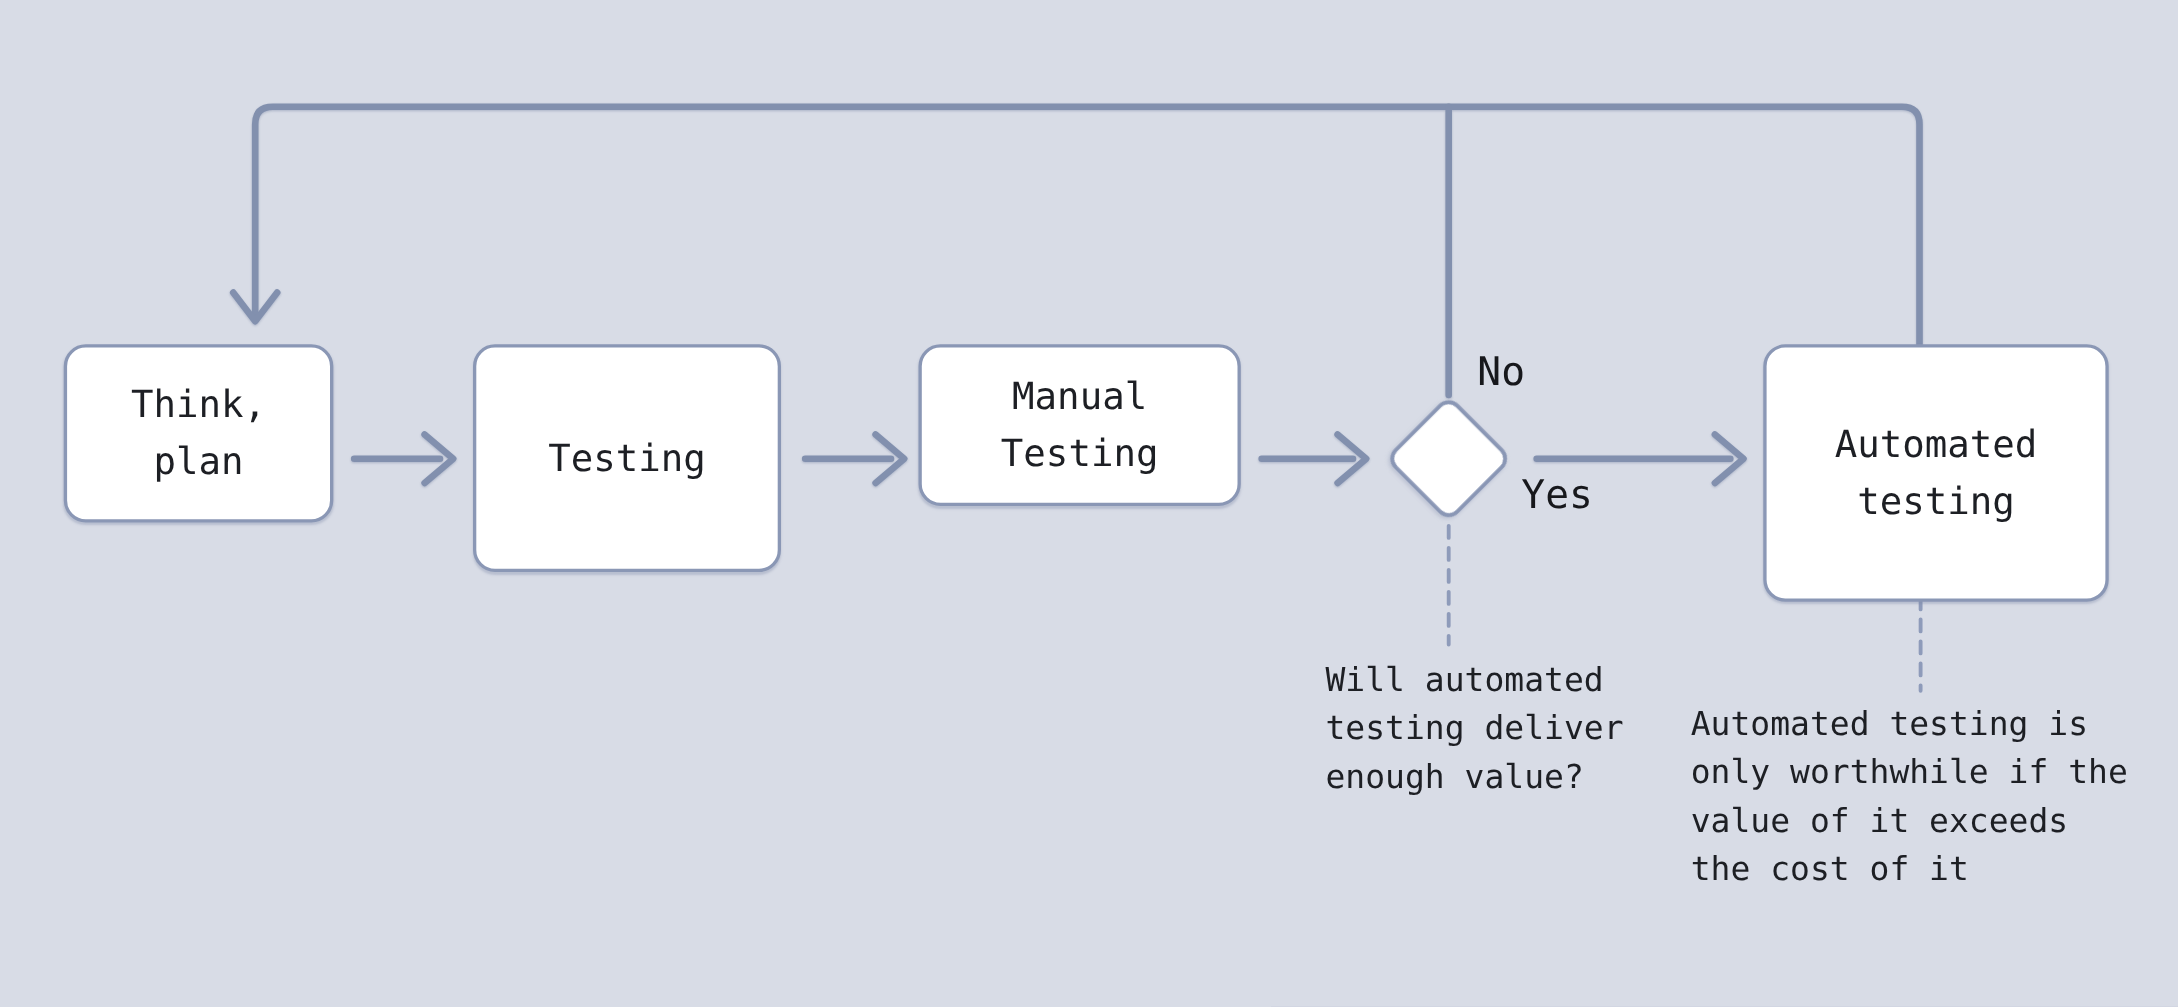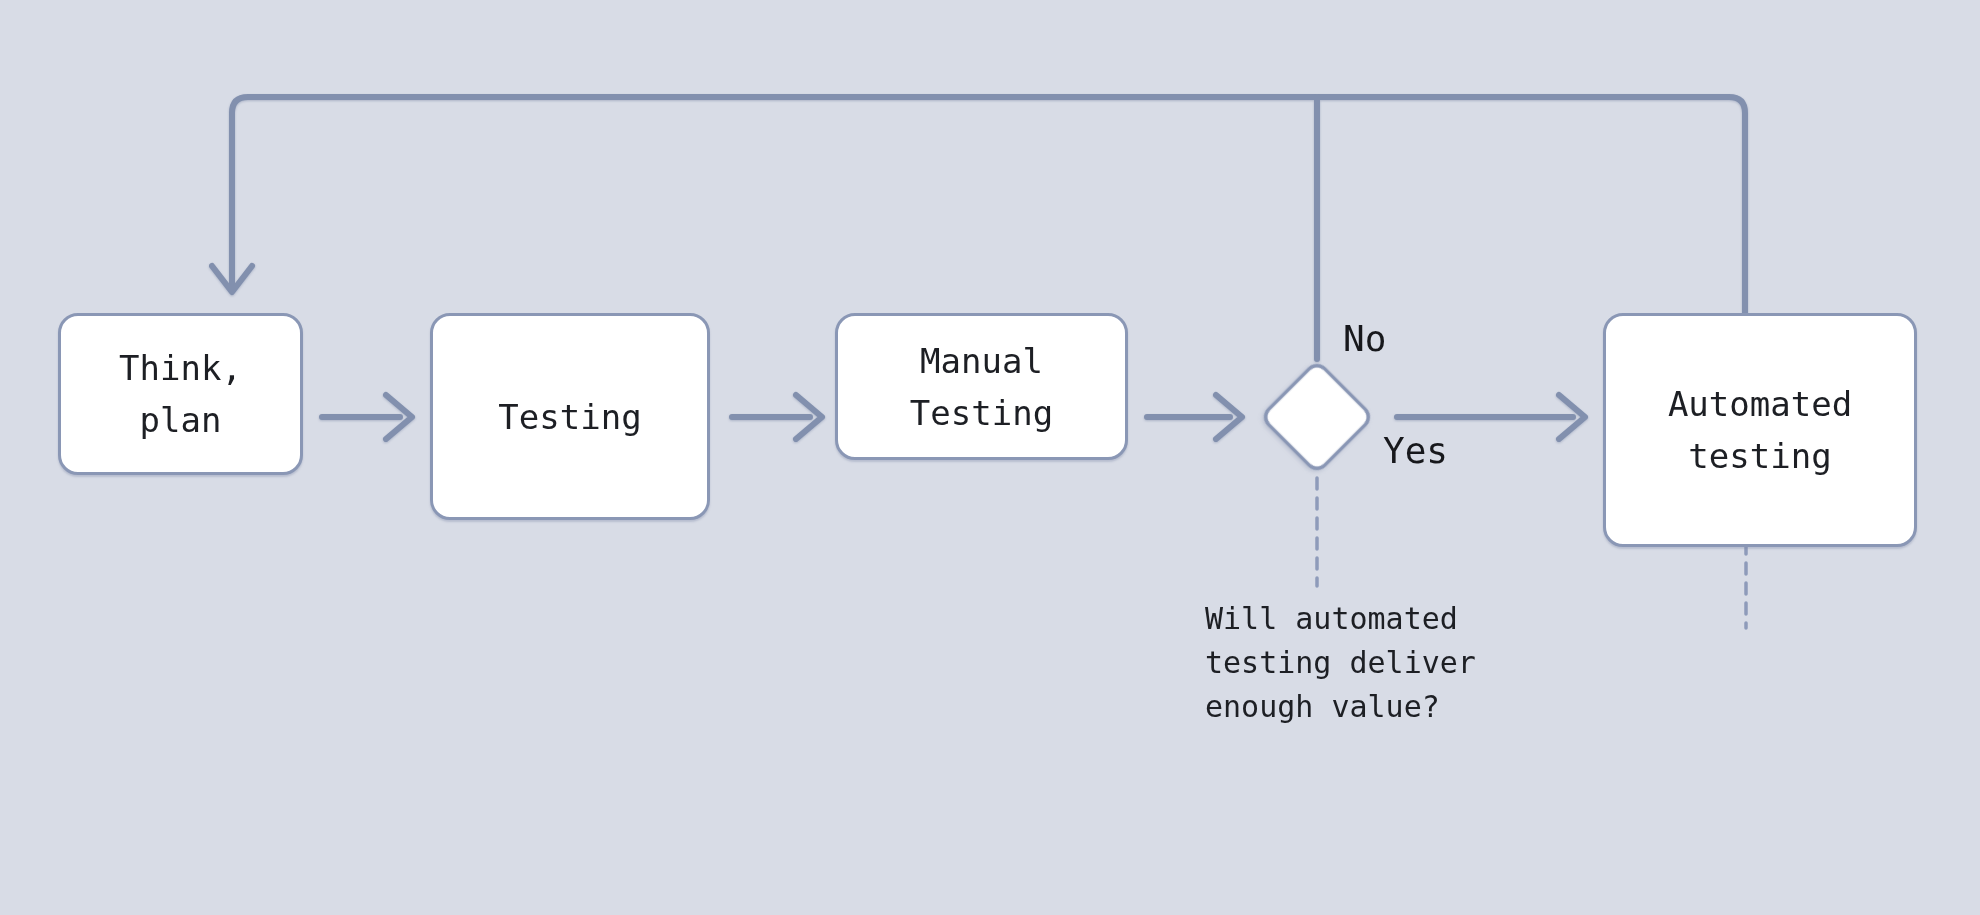--- a/index.html
+++ b/index.html
@@ -104,14 +104,18 @@
 testing</div>
 
   <div class="edge-label label-no">No</div>
 
   <div class="edge-label label-yes">Yes</div>
 
   <div class="annotation annotation-decision">Will automated
 testing deliver
 enough value?</div>
 
+  <div class="annotation annotation-auto">Automated testing is
+only worthwhile if the
+value of it exceeds
+the cost of it</div>
 
 </div>
 
 </body></html>

